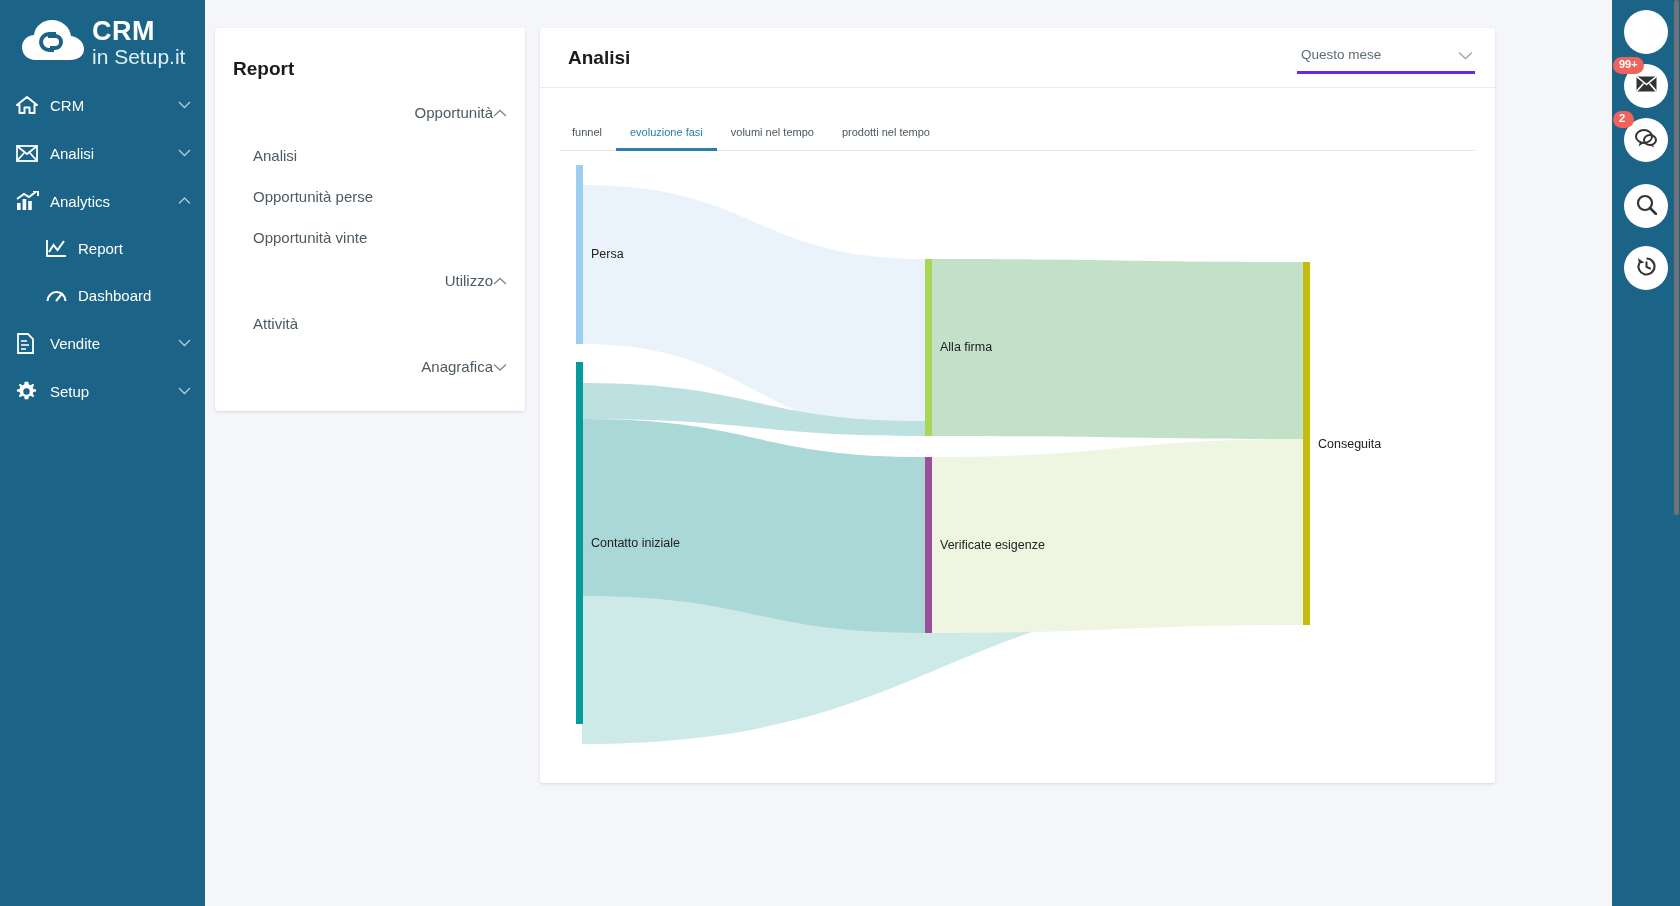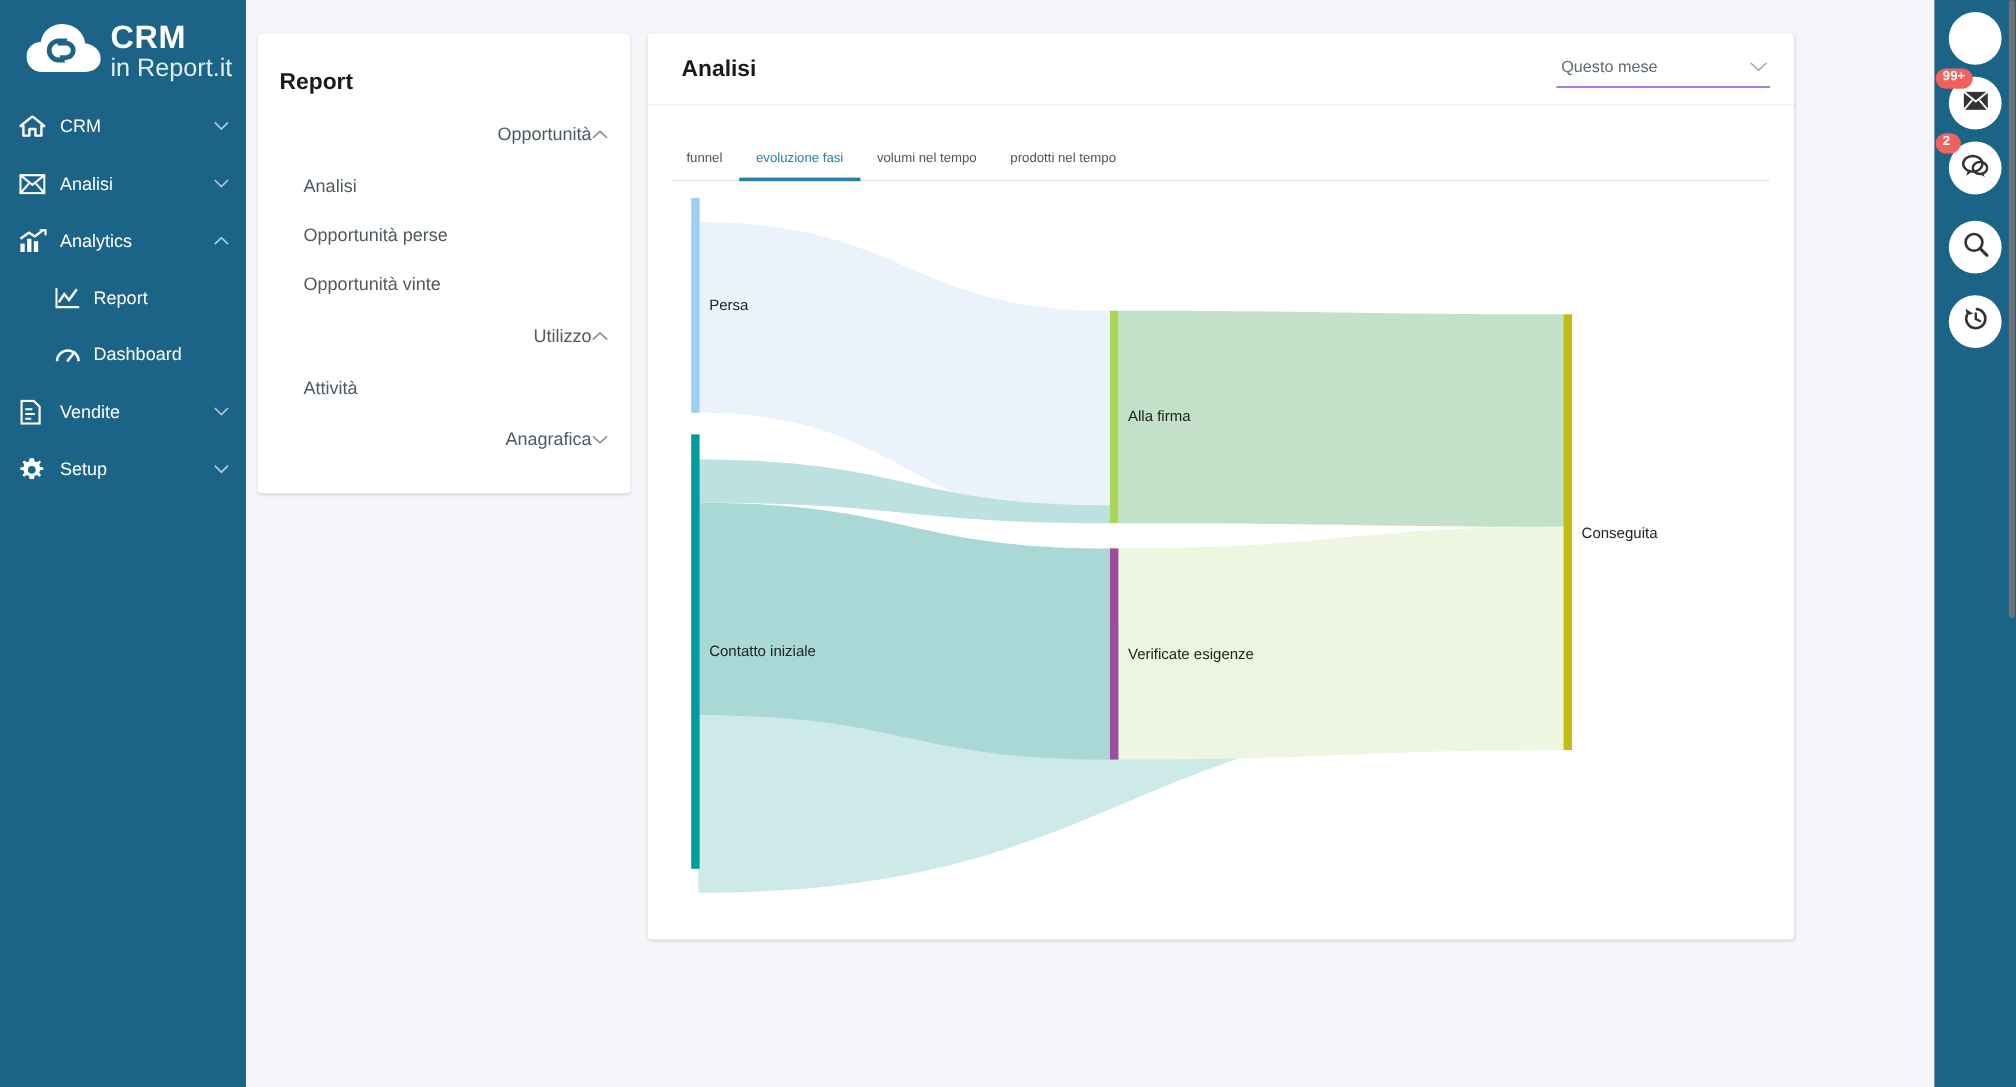--- a/index.html
+++ b/index.html
@@ -67,21 +67,21 @@
     background: #fff;
     border-radius: 3px;
     box-shadow: 0 1px 3px rgba(0,0,0,.13);
   }
   .mc-head {
     height: 60px; border-bottom: 1px solid #e9ecef;
     display: flex; align-items: center; padding: 0 20px 0 28px;
   }
   .mc-title { font-size: 19px; font-weight: bold; color: #1a1a1a; flex: 1; }
   .period-select {
-    width: 178px; border-bottom: 1px solid #6d28d9;
+    width: 178px; border-bottom: 3px solid #6d28d9;
     display:flex; align-items:center; justify-content: space-between;
     padding: 4px 2px 7px 4px; cursor: pointer;
   }
   .period-select .pv { font-size: 13.5px; color: #5e6b74; }
   .period-select .pchev { color: #9aa5ad; }
 
   .tabs { display: flex; align-items: flex-end; height: 62px; padding-left: 18px; }
   .tab {
     font-size: 11px; color: #4a5760; padding: 0 14px 12px 14px;
     cursor: pointer; position: relative; line-height: 1;
@@ -135,21 +135,21 @@
     <div class="logo">
       <div class="logo-cloud">
         <svg width="62" height="46" viewBox="0 0 62 46">
           <path d="M14 40 C4 40 0 33 0 27 C0 20 6 15 12 15 C13 6 21 0 30 0 C40 0 48 7 49 16 C56 17 62 22 62 29 C62 36 56 40 48 40 Z" fill="#ffffff"></path>
           <path d="M26 14 h7 a8 8 0 0 1 0 16 h-5 v-4 h5 a4 4 0 0 0 0-8 h-7 z" fill="#1c6487"></path>
           <path d="M34 14 h-7 a8 8 0 0 0 0 16 h5" fill="none" stroke="#1c6487" stroke-width="4"></path>
         </svg>
       </div>
       <div class="logo-text">
         <span class="l1">CRM</span>
-        <span class="l2">in Report.it</span>
+        <span class="l2">in Setup.it</span>
       </div>
     </div>
 
     <div class="navitem">
       <span class="ico">
         <svg width="22" height="19" viewBox="0 0 22 19">
             <path d="M11 1 L21 9 L18.5 9 L18.5 17 L13.5 17 L13.5 11.5 L8.5 11.5 L8.5 17 L3.5 17 L3.5 9 L1 9 Z" fill="none" stroke="#fff" stroke-width="2" stroke-linejoin="round"></path>
           </svg>
       </span>
       <span class="lbl">CRM</span>

